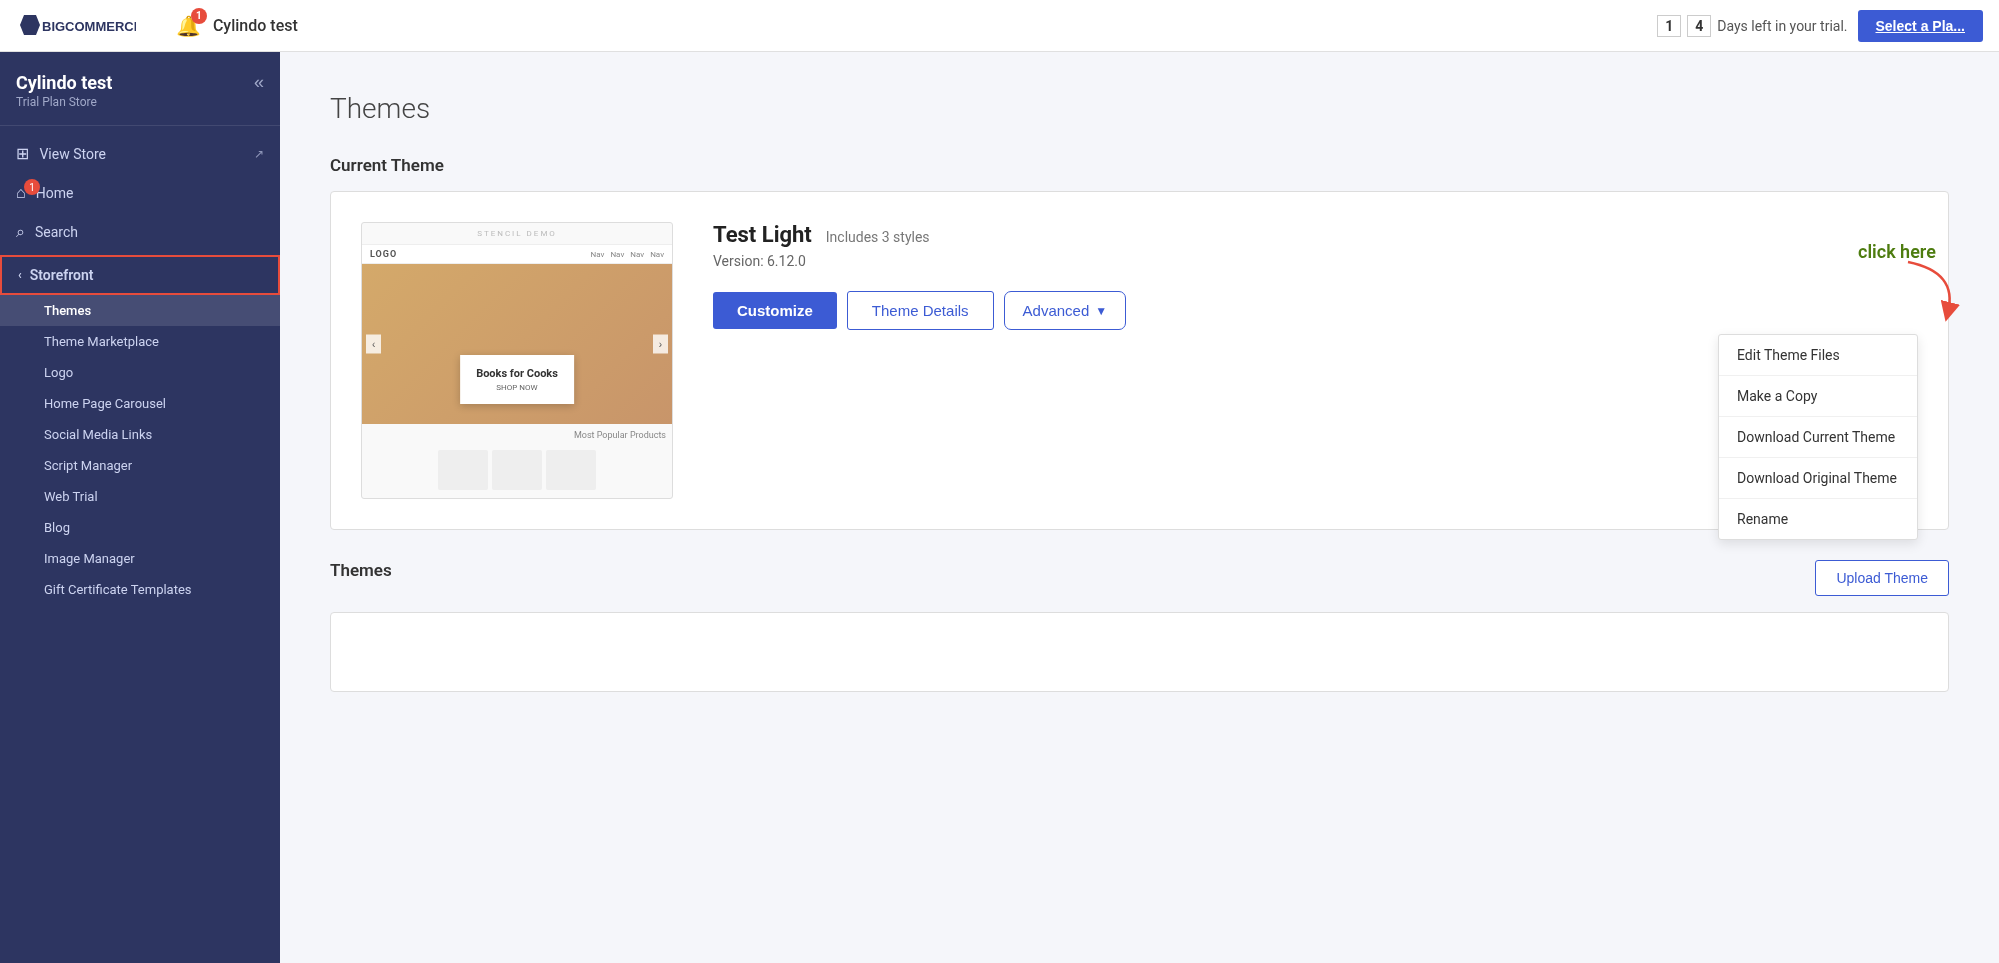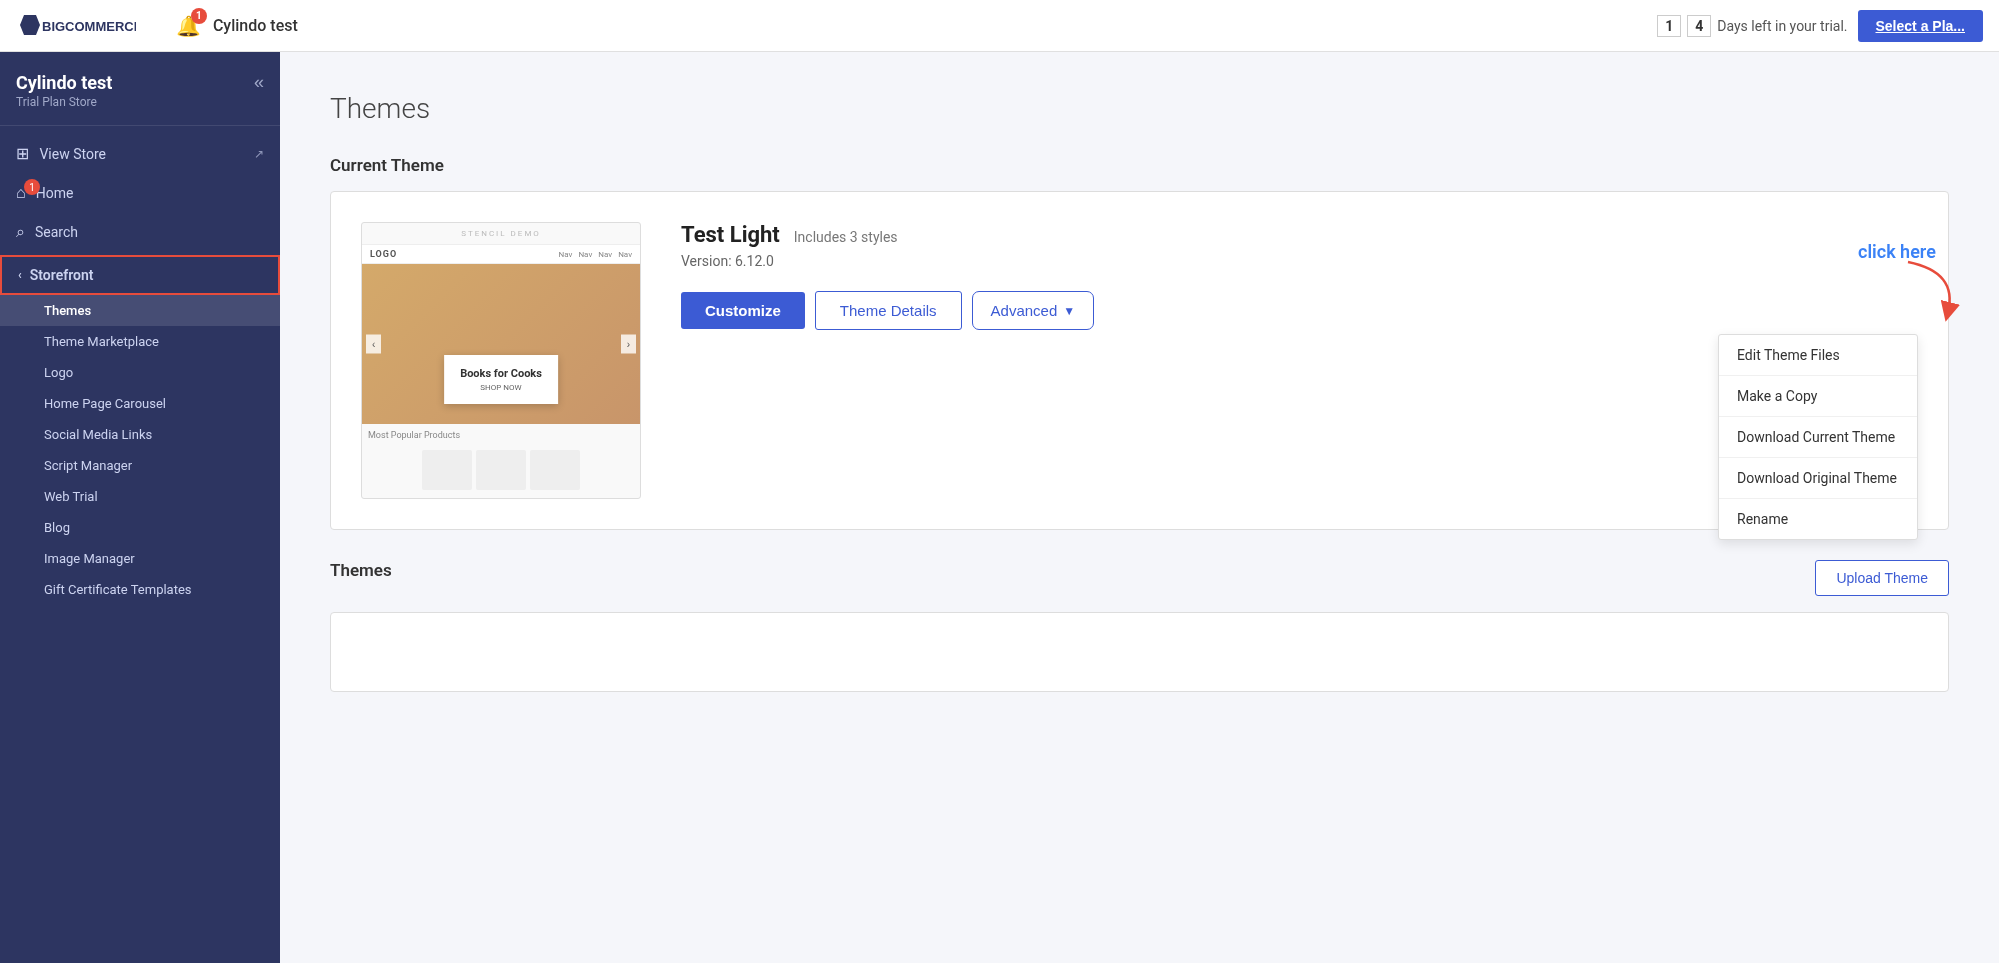--- a/index.html
+++ b/index.html
@@ -77,21 +77,21 @@
     .page-title { font-size: 28px; color: #444; font-weight: 300; margin-bottom: 30px; }
     .section-title { font-size: 17px; font-weight: 600; color: #333; margin-bottom: 16px; }
 
     
     .theme-card {
       background: #fff; border: 1px solid #ddd; border-radius: 4px;
       padding: 30px; display: flex; gap: 40px; align-items: flex-start;
       margin-bottom: 30px; position: relative;
     }
     .theme-preview {
-      width: 280px; flex-shrink: 0; border: 1px solid #ddd; border-radius: 3px;
+      width: 312px; flex-shrink: 0; border: 1px solid #ddd; border-radius: 3px;
       overflow: hidden; background: #f9f9f9; position: relative;
     }
     .preview-topbar {
       background: #fff; padding: 4px 8px; border-bottom: 1px solid #eee;
       display: flex; justify-content: space-between; align-items: center;
     }
     .preview-nav { display: flex; gap: 6px; font-size: 8px; color: #888; }
     .preview-logo { font-size: 9px; font-weight: bold; color: #555; letter-spacing: 1px; }
     .preview-hero { position: relative; overflow: hidden; }
     .preview-hero-img {
@@ -103,21 +103,21 @@
       font-weight: bold; color: #333; box-shadow: 0 2px 8px rgba(0,0,0,0.2);
       position: absolute; bottom: 20px; left: 50%; transform: translateX(-50%); white-space: nowrap;
     }
     .preview-book-sub { font-size: 8px; color: #666; margin-top: 3px; font-weight: normal; }
     .preview-arrow {
       position: absolute; top: 50%; transform: translateY(-50%); background: rgba(255,255,255,0.8);
       border: none; cursor: pointer; padding: 4px 6px; font-size: 10px; color: #555;
     }
     .preview-arrow-left { left: 4px; }
     .preview-arrow-right { right: 4px; }
-    .preview-section-title { text-align: left; font-size: 9px; color: #888; padding: 6px; }
+    .preview-section-title { text-align: right; font-size: 9px; color: #888; padding: 6px; }
     .preview-products { display: flex; gap: 4px; padding: 4px 8px 8px; justify-content: center; }
     .preview-product-item { width: 50px; height: 40px; background: #eee; border-radius: 2px; }
 
     .theme-info { flex: 1; }
     .theme-name { font-size: 22px; font-weight: 700; color: #222; display: inline; }
     .theme-styles { font-size: 14px; color: #777; margin-left: 10px; font-weight: normal; }
     .theme-version { font-size: 14px; color: #666; margin-top: 6px; margin-bottom: 22px; }
 
     .theme-actions { display: flex; gap: 10px; align-items: center; position: relative; }
     .btn-customize {
@@ -295,21 +295,21 @@
 
           <div class="dropdown-menu">
             <div class="dropdown-item">Edit Theme Files</div>
             <div class="dropdown-item">Make a Copy</div>
             <div class="dropdown-item">Download Current Theme</div>
             <div class="dropdown-item">Download Original Theme</div>
             <div class="dropdown-item">Rename</div>
           </div>
 
           <div style="position:absolute; right: -60px; top: -50px; pointer-events:none; z-index:300;">
-            <span style="color:#3b82f6; font-size:18px; font-weight:600;">click here</span>
+            <span style="color:#4d7c0f; font-size:18px; font-weight:600;">click here</span>
             <svg width="80" height="80" style="display:block; margin-top:-10px; margin-left:40px;">
               <path d="M 10 10 Q 60 20 50 60" stroke="#e74c3c" stroke-width="2.5" fill="none" marker-end="url(#arrowhead)"></path>
               <defs>
                 <marker id="arrowhead" markerWidth="8" markerHeight="8" refX="4" refY="4" orient="auto">
                   <path d="M0,0 L8,4 L0,8 Z" fill="#e74c3c"></path>
                 </marker>
               </defs>
             </svg>
           </div>
         </div>

